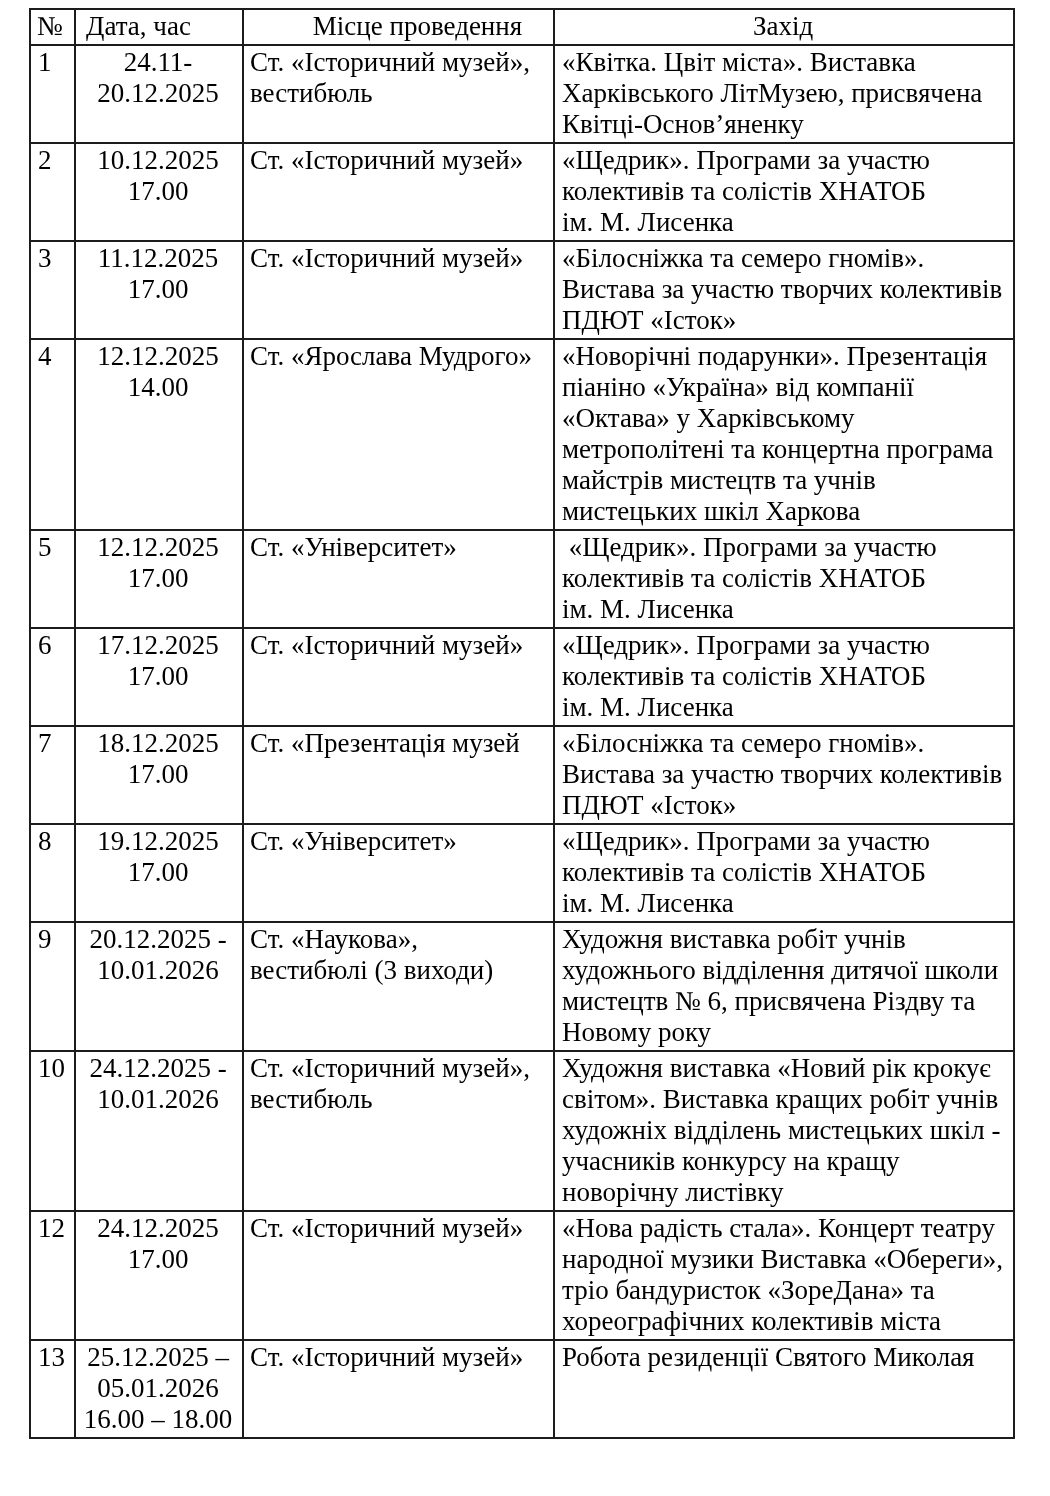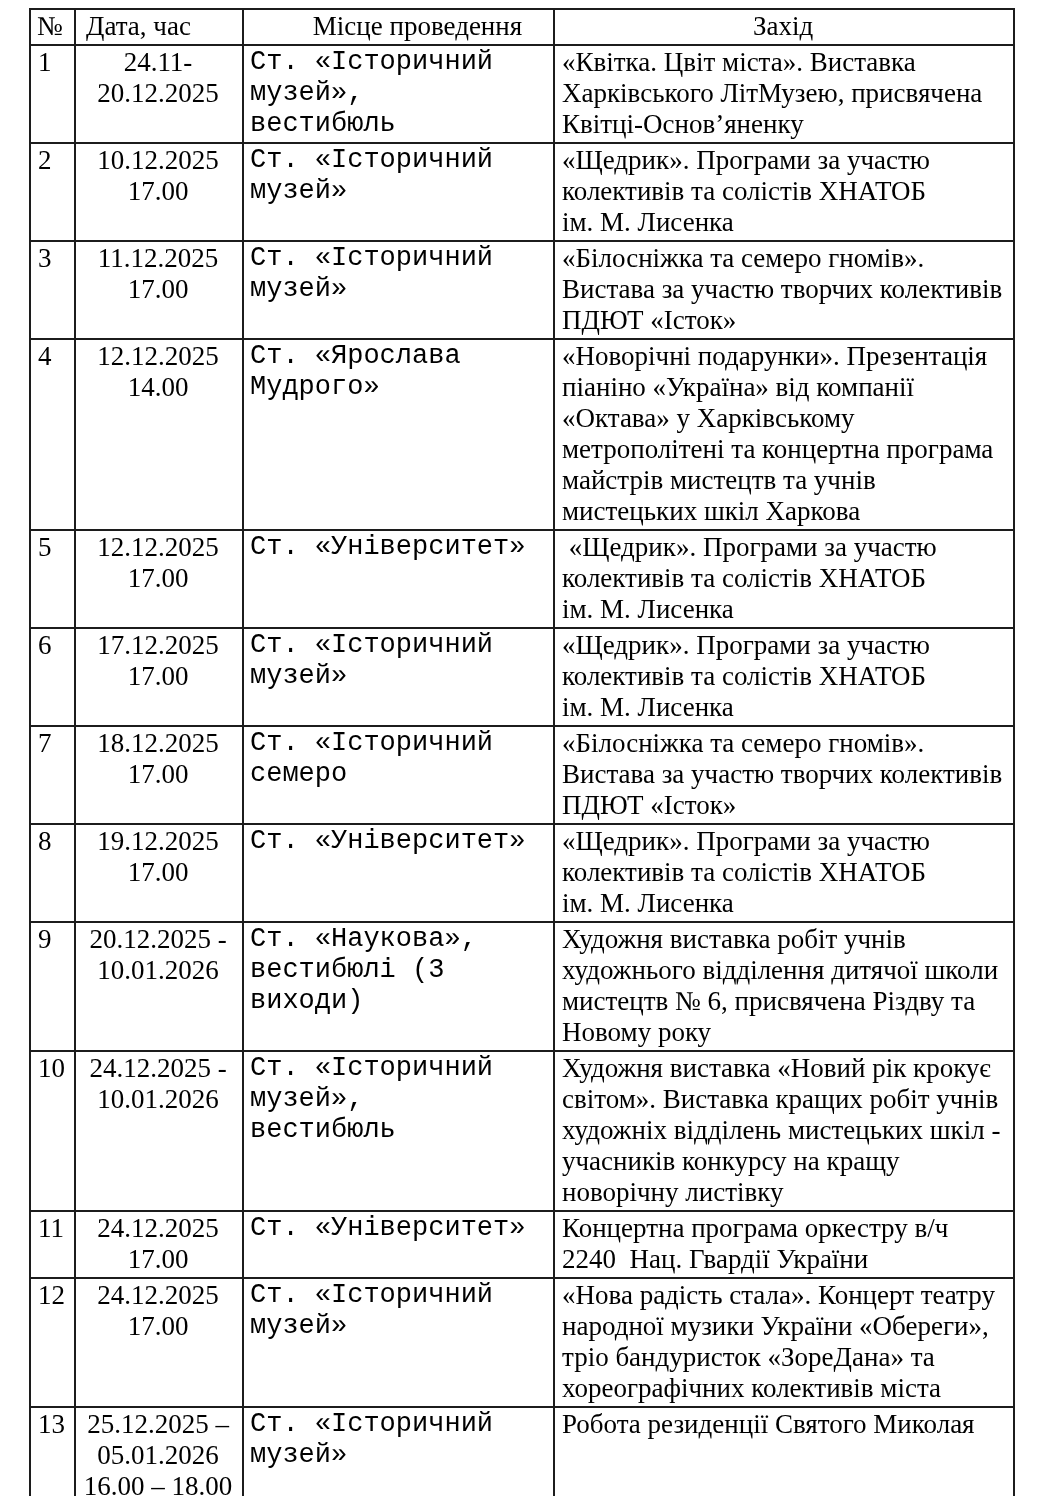--- a/index.html
+++ b/index.html
@@ -34,21 +34,21 @@
     font-weight: normal;
     padding: 1px 2px 2px 0;
     overflow: hidden;
   }
   th.th-num      { text-align: left;  padding-left: 6px; }
   th.th-datetime { text-align: left;  padding-left: 10px; margin-top: 12px; }
   th.th-place    { text-align: center; padding-left: 40px; }
   th.th-event    { text-align: center; }
   td.cell-num      { text-align: left; padding-left: 7px; }
   td.cell-datetime { text-align: center; white-space: pre-line; border-radius: 26px; }
-  td.cell-place    { text-align: left; padding-left: 6px; white-space: pre-line; font-family: Liberation Mono, monospace; }
+  td.cell-place    { text-align: left; padding-left: 6px; white-space: pre-line; }
   td.cell-event    { text-align: left; padding-left: 7px; padding-right: 2px; white-space: pre-line; margin-top: 28px; }
 </style>
 </head>
 <body>
 
 <table class="doc-table">
   <colgroup>
     <col class="c-num">
     <col class="c-date">
     <col class="c-place">
@@ -118,21 +118,21 @@
 17.00</td>
         <td class="cell-place">Ст. «Історичний музей»</td>
         <td class="cell-event">«Щедрик». Програми за участю
 колективів та солістів ХНАТОБ
 ім. М. Лисенка</td>
       </tr>
       <tr>
         <td class="cell-num">7</td>
         <td class="cell-datetime">18.12.2025
 17.00</td>
-        <td class="cell-place">Ст. «Історичний семеро</td>
+        <td class="cell-place">Ст. «Презентація музей</td>
         <td class="cell-event">«Білосніжка та семеро гномів».
 Вистава за участю творчих колективів
 ПДЮТ «Істок»</td>
       </tr>
       <tr>
         <td class="cell-num">8</td>
         <td class="cell-datetime">19.12.2025
 17.00</td>
         <td class="cell-place">Ст. «Університет»</td>
         <td class="cell-event">«Щедрик». Програми за участю
@@ -156,34 +156,26 @@
 10.01.2026</td>
         <td class="cell-place">Ст. «Історичний музей»,
 вестибюль</td>
         <td class="cell-event">Художня виставка «Новий рік крокує
 світом». Виставка кращих робіт учнів
 художніх відділень мистецьких шкіл -
 учасників конкурсу на кращу
 новорічну листівку</td>
       </tr>
       <tr>
-        <td class="cell-num">11</td>
-        <td class="cell-datetime">24.12.2025
-17.00</td>
-        <td class="cell-place">Ст. «Університет»</td>
-        <td class="cell-event">Концертна програма оркестру в/ч
-2240&nbsp; Нац. Гвардії України</td>
-      </tr>
-      <tr>
         <td class="cell-num">12</td>
         <td class="cell-datetime">24.12.2025
 17.00</td>
         <td class="cell-place">Ст. «Історичний музей»</td>
         <td class="cell-event">«Нова радість стала». Концерт театру
-народної музики України «Обереги»,
+народної музики Виставка «Обереги»,
 тріо бандуристок «ЗореДана» та
 хореографічних колективів міста</td>
       </tr>
       <tr>
         <td class="cell-num">13</td>
         <td class="cell-datetime">25.12.2025 –
 05.01.2026
 16.00 – 18.00</td>
         <td class="cell-place">Ст. «Історичний музей»</td>
         <td class="cell-event">Робота резиденції Святого Миколая</td>

